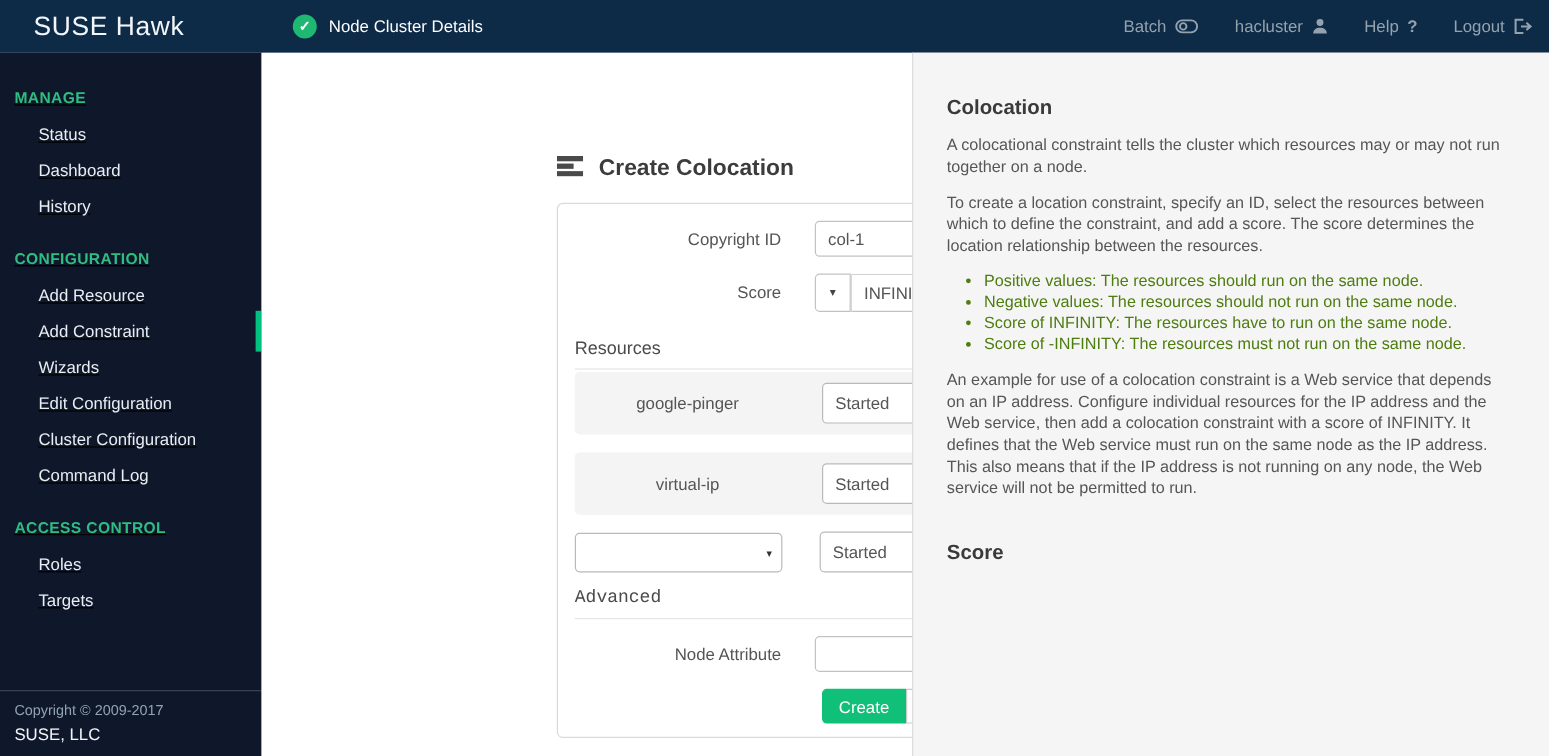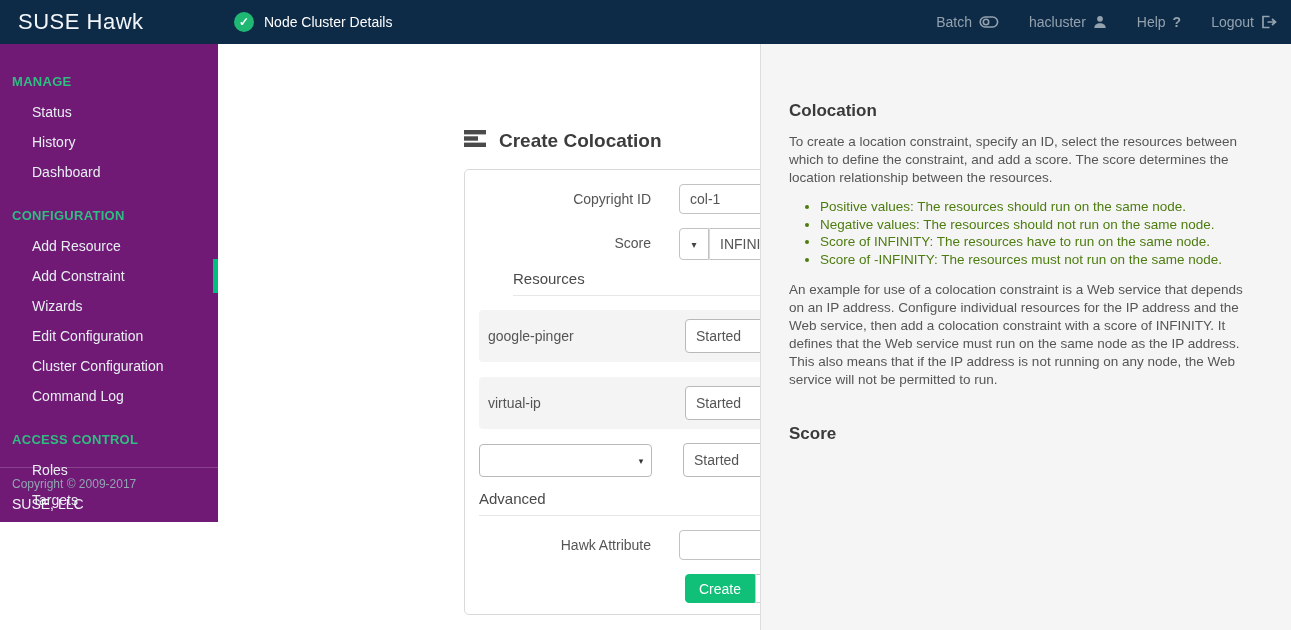--- a/index.html
+++ b/index.html
@@ -3,32 +3,32 @@
 <meta charset="utf-8">
 <style>
   * { box-sizing: border-box; margin: 0; padding: 0; }
   html,body { width:1291px; height:630px; overflow:hidden;
     font-family:"Liberation Sans", sans-serif; background:#fff; }
   .stage { position:relative; width:1291px; height:630px; }
 
   
   .topbar { position:absolute; left:0; top:0; width:1291px; height:44px;
     background:#0d2a47; display:flex; align-items:center; color:#fff; }
-  .brand { margin-left:18px; width:210px; font-size:22px; letter-spacing:.5px; color:#f2f6f9; }
+  .brand { margin-left:28px; width:210px; font-size:22px; letter-spacing:.5px; color:#f2f6f9; }
   .cluster-status { display:flex; align-items:center; gap:10px; margin-left:6px; cursor:pointer; }
   .status-circle { width:20px; height:20px; border-radius:50%; background:#1eb873;
     display:flex; align-items:center; justify-content:center; font-size:12px; font-weight:bold; color:#fff; }
   .cluster-status .label { font-size:14px; color:#fdfdfd; }
   .topbar-menu { margin-left:auto; margin-right:14px; display:flex; align-items:center; gap:30px; }
   .menu-item { display:flex; align-items:center; gap:7px; font-size:14px; color:#94a2ae; cursor:pointer; }
   .menu-item svg { display:block; }
   .qmark { font-size:14px; font-weight:bold; color:#94a2ae; }
 
   
-  .sidebar { position:absolute; left:0; top:44px; width:218px; height:478px; background:#701a75; padding-top:22px; }
+  .sidebar { position:absolute; left:0; top:44px; width:218px; height:586px; background:#0f172a; padding-top:22px;text-decoration:underline; }
   .nav-section-title { padding:8px 12px; font-size:13px; font-weight:bold; color:#2fbd81; letter-spacing:.3px; }
   .nav-item { position:relative; padding:7px 12px 7px 32px; font-size:14px; color:#e8eef2; cursor:pointer; height:30px; }
   .nav-gap { height:13px; }
   .nav-item.active::after { content:""; position:absolute; right:0; top:-2px; bottom:-2px; width:5px; background:#00c07f; }
   .sidebar-footer { position:absolute; left:0; right:0; bottom:0;
     border-top:1px solid rgba(255,255,255,.18); padding:9px 12px 10px; }
   .copyright { font-size:12px; color:#92a4b2; }
   .company { font-size:14px; color:#f2f6f9; margin-top:5px; }
 
   
@@ -42,21 +42,21 @@
     padding:0 10px; font-size:14px; color:#555; font-family:"Liberation Sans",sans-serif; background:#fff; outline:none; }
   .caret-btn { position:absolute; width:30px; height:32px; background:#fff; border:1px solid #c2c2c2;
     border-radius:4px 0 0 4px; display:flex; align-items:center; justify-content:center;
     font-size:10px; color:#444; cursor:pointer; }
   .section-head { position:absolute; left:14px; right:16px; height:26px;
     border-bottom:1px solid #e6e6e6; display:flex; align-items:flex-start; justify-content:space-between; }
   .section-head .txt { font-size:15px; color:#4a4a4a; }
   .section-head .chev { cursor:pointer; margin-top:2px; }
   .res-row { position:absolute; left:14px; width:456px; height:52px; background:#f4f4f4;
     border-radius:4px; display:flex; align-items:center; padding:0 9px; }
-  .res-name { flex:1; text-align:left; padding-right:27px; font-size:14px; color:#555; }
+  .res-name { flex:1; text-align:center; padding-right:27px; font-size:14px; color:#555; }
   .select { height:34px; background:#fff; border:1px solid #b9b9b9; border-radius:4px;
     display:flex; align-items:center; font-size:14px; color:#555; cursor:pointer; position:relative; }
   .select .val { flex:1; padding:0 10px; }
   .select .sc { width:20px; align-self:stretch; display:flex; align-items:center; justify-content:center;
     font-size:9px; color:#333; border-left:1px solid #d9d9d9; }
   .sel-role { width:126px; }
   .btn-group { display:flex; margin-left:2px; height:36px; border:1px solid #c9c9c9; border-radius:4px;
     background:#fdfdfd; overflow:hidden; }
   .gbtn { width:37px; display:flex; align-items:center; justify-content:center; cursor:pointer; background:transparent; border:none; }
   .gbtn + .gbtn { border-left:1px solid #d4d4d4; }
@@ -67,21 +67,21 @@
     border:1px solid #c9c9c9; border-radius:4px; display:flex; align-items:center; justify-content:center; cursor:pointer; }
   .actions { position:absolute; left:220px; top:404px; display:flex; }
   .btn { height:29px; padding:4px 13px; font-size:14px; font-family:"Liberation Sans",sans-serif;
     display:flex; align-items:center; cursor:pointer; border:1px solid transparent; }
   .btn-create { background:#10bf78; color:#fff; border-color:#10bf78; border-radius:4px 0 0 4px; }
   .btn-back { background:#fff; color:#333; border-color:#c9c9c9; border-radius:0 4px 4px 0; }
 
   
   .help { position:absolute; left:760px; top:44px; width:531px; height:586px;
     background:#f5f5f5; border-left:1px solid #ddd; padding:36px 30px 0 28px; }
-  .help h1 { font-size:17px; font-weight:bold; color:#3a3a3a;margin-top:21px; }
+  .help h1 { font-size:17px; font-weight:bold; color:#3a3a3a; }
   .help p { font-size:13.5px; color:#565656; line-height:1.33; margin-top:12px; }
   .help ul { margin:11px 0 0 0; padding-left:31px; }
   .help li { font-size:13.5px; color:#4d7c0f; line-height:1.32; }
   .help h2 { font-size:17px; font-weight:bold; color:#3a3a3a; margin-top:35px; }
 </style>
 </head>
 <body>
 
 <div class="stage">
 
@@ -124,22 +124,22 @@
               <path d="M6.5 7 H13.5 M11 4 L14.5 7 L11 10" fill="none" stroke="#94a2ae" stroke-width="1.7"></path>
             </svg>
         </span>
       </div>
     </div>
   </div>
 
   <div class="sidebar">
     <div class="nav-section-title">MANAGE</div>
     <div class="nav-item">Status</div>
+    <div class="nav-item">Dashboard</div>
     <div class="nav-item">History</div>
-    <div class="nav-item">Dashboard</div>
     <div class="nav-gap"></div>
     <div class="nav-section-title">CONFIGURATION</div>
     <div class="nav-item">Add Resource</div>
     <div class="nav-item active">Add Constraint</div>
     <div class="nav-item">Wizards</div>
     <div class="nav-item">Edit Configuration</div>
     <div class="nav-item">Cluster Configuration</div>
     <div class="nav-item">Command Log</div>
     <div class="nav-gap"></div>
     <div class="nav-section-title">ACCESS CONTROL</div>
@@ -167,21 +167,21 @@
 
       <div class="flabel" style="left:0; top:21px;">Copyright ID</div>
       <input class="tinput" style="left: 214px; top: 14px; width: 256px;" value="col-1">
 
       <div class="flabel" style="left:0; top:65px;">Score</div>
       <div class="caret-btn" style="left:214px; top:58px;">
         <span>▾</span>
       </div>
       <input class="tinput" style="left: 244px; top: 58px; width: 226px; height: 32px; border-radius: 0px 4px 4px 0px; border-left: 1px solid rgb(217, 217, 217);" value="INFINITY">
 
-      <div class="section-head" style="top:100px;margin-left:34px;">
+      <div class="section-head" style="top:112px;">
         <span class="txt">Resources</span>
         <span class="chev">
           <svg width="13" height="9" viewBox="0 0 13 9">
               <polyline points="1.5,7.5 6.5,2 11.5,7.5" fill="none" stroke="#2e2e2e" stroke-width="2.6"></polyline>
             </svg>
         </span>
       </div>
 
       <div class="res-row" style="top:140px;">
         <span class="res-name">google-pinger</span>
@@ -251,40 +251,41 @@
       </div>
       <button class="plus-btn">
         <span>
           <svg width="13" height="13" viewBox="0 0 13 13">
               <rect x="5" y="0" width="3" height="13" fill="#222"></rect>
               <rect x="0" y="5" width="13" height="3" fill="#222"></rect>
             </svg>
         </span>
       </button>
 
-      <div class="section-head" style="top:320px;">
+      <div class="section-head" style="top:320px;font-family:Liberation Mono, monospace;">
         <span class="txt">Advanced</span>
         <span class="chev">
           <svg width="13" height="9" viewBox="0 0 13 9">
               <polyline points="1.5,7.5 6.5,2 11.5,7.5" fill="none" stroke="#2e2e2e" stroke-width="2.6"></polyline>
             </svg>
         </span>
       </div>
-      <div class="flabel" style="left:0; top:367px;">Hawk Attribute</div>
+      <div class="flabel" style="left:0; top:367px;">Node Attribute</div>
       <input class="tinput" style="left: 214px; top: 360px; width: 256px;" value="">
 
       <div class="actions">
         <button class="btn btn-create">Create</button>
         <button class="btn btn-back">Back</button>
       </div>
     </div>
   </div>
 
   <div class="help">
     <h1>Colocation</h1>
+    <p>A colocational constraint tells the cluster which resources may or may not run together on a node.</p>
     <p>To create a location constraint, specify an ID, select the resources between which to define the constraint, and add a score. The score determines the location relationship between the resources.</p>
     <ul>
       <li>Positive values: The resources should run on the same node.</li>
       <li>Negative values: The resources should not run on the same node.</li>
       <li>Score of INFINITY: The resources have to run on the same node.</li>
       <li>Score of -INFINITY: The resources must not run on the same node.</li>
     </ul>
     <p>An example for use of a colocation constraint is a Web service that depends on an IP address. Configure individual resources for the IP address and the Web service, then add a colocation constraint with a score of INFINITY. It defines that the Web service must run on the same node as the IP address. This also means that if the IP address is not running on any node, the Web service will not be permitted to run.</p>
     <h2>Score</h2>
   </div>

